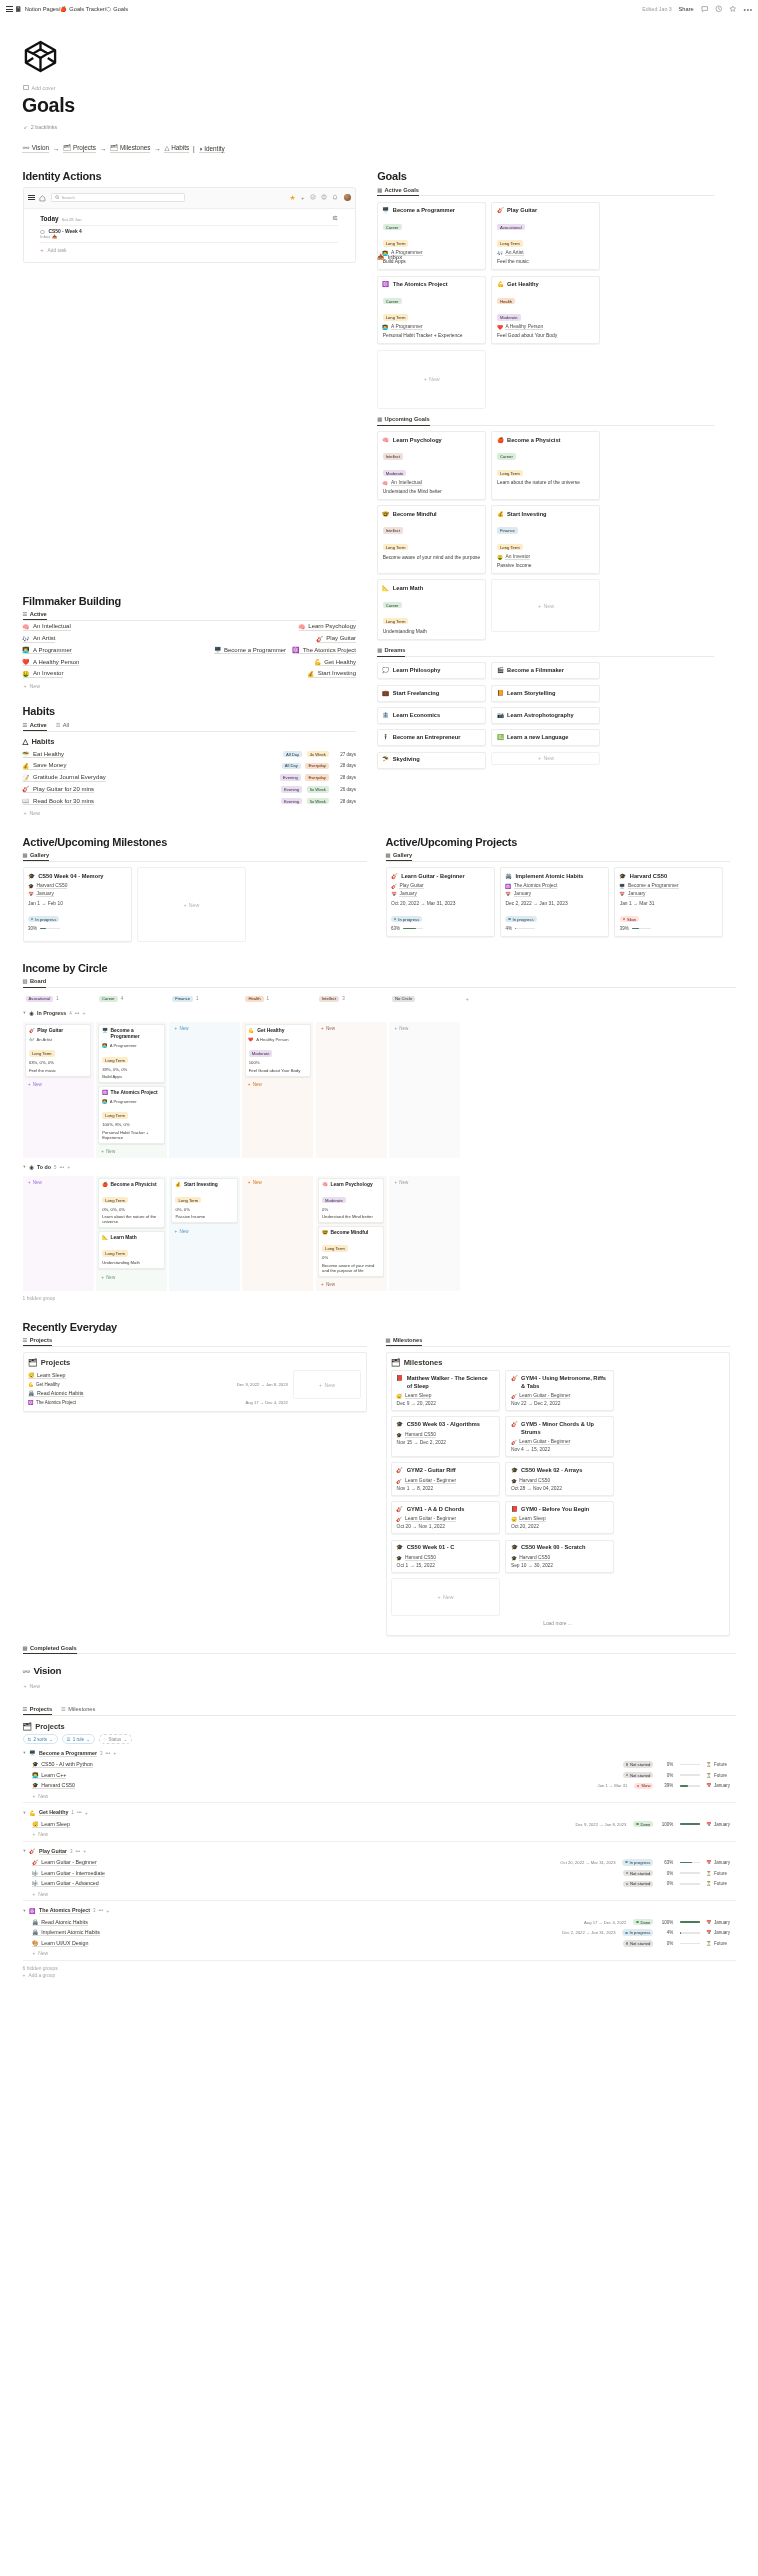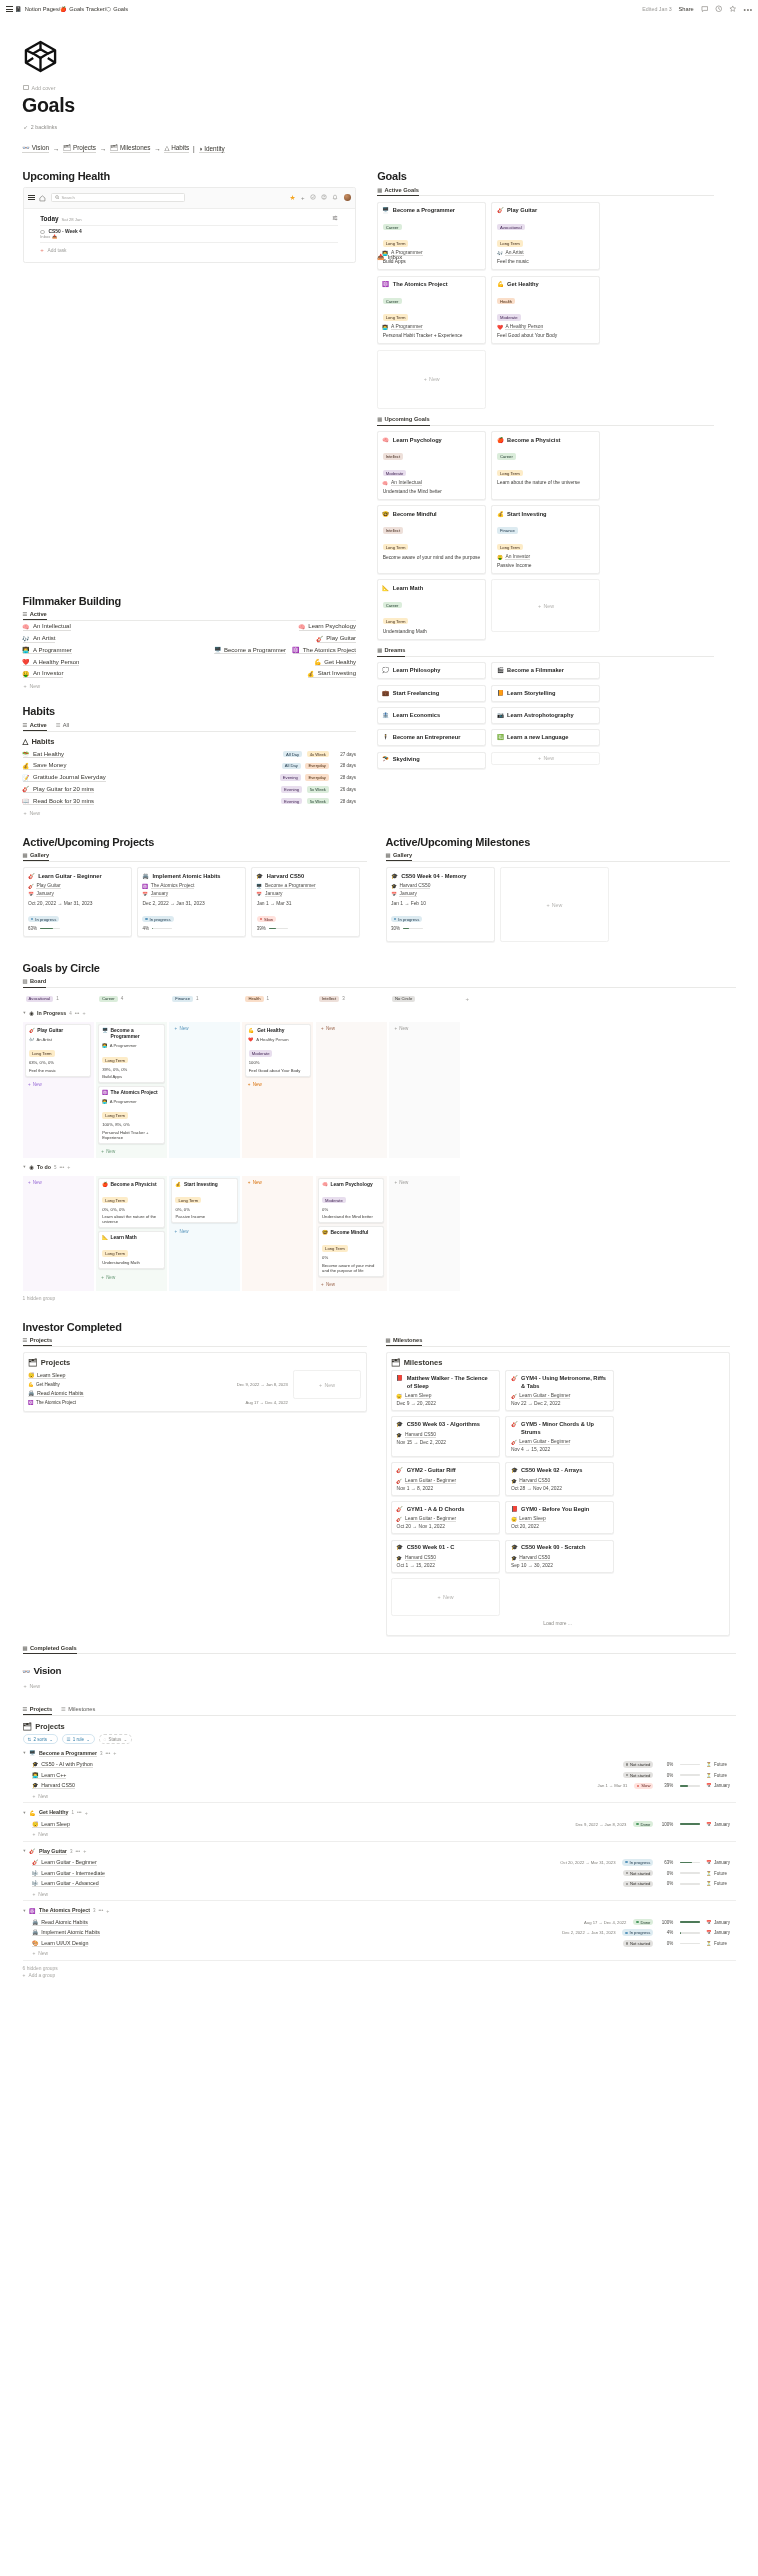--- a/index.html
+++ b/index.html
@@ -256,21 +256,21 @@
       <span class="arrow">→</span>
       <span class="lnk"><span>🗂</span> Milestones</span>
       <span class="arrow">→</span>
       <span class="lnk"><span>△</span> Habits</span>
       <span class="arrow">|</span>
       <span class="lnk"><span>◑</span> Identity</span>
     </div>
 
   <div class="cols">
     <div class="col colL">
-      <h2 class="sec">Upcoming Health</h2>
+      <h2 class="sec">Identity Actions</h2>
       <div class="todoist">
         <div class="tdhead">
           <span class="hamburger">
               <i></i>
               <i></i>
               <i></i>
             </span>
           <span>
             <svg width="6.8" height="6.8" viewBox="0 0 16 16" fill="none" stroke="#6d6c69" stroke-width="1.4">
                 <path d="M2 7l6-5 6 5v7H2z"></path>
@@ -669,20 +669,57 @@
         <span>+</span>
         <span>New</span>
       </div>
     </div>
     <div class="col colR"></div>
   </div>
 
   <div class="full">
     <div class="fullcols">
       <div class="half">
+        <h2 class="sec">Active/Upcoming Milestones</h2>
+        <div class="dbtabs">
+          <div class="dbtab active">
+            <span class="tabic">▦</span>
+            <span>Gallery</span>
+          </div>
+        </div>
+        <div class="gal" id="mile-cards">
+            <div class="card">
+              <div class="cardtitle">
+                <span class="e">🎓</span>
+                <span>CS50 Week 04 - Memory</span>
+              </div>
+              <div class="cardline">
+                <span>🎓</span>
+                <span style="border-bottom:0.5px solid #dedddb;">Harvard CS50</span>
+              </div>
+              <div class="cardline">
+                <span>📅</span>
+                <span style="border-bottom:0.5px solid #dedddb;">January</span>
+              </div>
+              <div class="cardline" style="margin-top:3.8px;">Jan 1 → Feb 10</div>
+              <div style="margin-top:3px;"><span class="status s-inprogress"><span class="dot"></span>In progress</span></div>
+              <div class="pctrow">
+                <span>30%</span>
+                <span class="progbar">
+                  <i style="width:5.9px"></i>
+                </span>
+              </div>
+            </div>
+            <div class="newcard" style="height: 75px;">
+              <span>+</span>
+              <span>New</span>
+            </div>
+          </div>
+      </div>
+      <div class="half">
         <h2 class="sec">Active/Upcoming Projects</h2>
         <div class="dbtabs">
           <div class="dbtab active">
             <span class="tabic">▦</span>
             <span>Gallery</span>
           </div>
         </div>
         <div class="gal" id="proj-cards">
             <div class="card">
               <div class="cardtitle">
@@ -745,62 +782,25 @@
               <div style="margin-top:3px;"><span class="status s-slow"><span class="dot"></span>Slow</span></div>
               <div class="pctrow">
                 <span>39%</span>
                 <span class="progbar">
                   <i style="width:7.7px"></i>
                 </span>
               </div>
             </div>
           </div>
       </div>
-      <div class="half">
-        <h2 class="sec">Active/Upcoming Milestones</h2>
-        <div class="dbtabs">
-          <div class="dbtab active">
-            <span class="tabic">▦</span>
-            <span>Gallery</span>
-          </div>
-        </div>
-        <div class="gal" id="mile-cards">
-            <div class="card">
-              <div class="cardtitle">
-                <span class="e">🎓</span>
-                <span>CS50 Week 04 - Memory</span>
-              </div>
-              <div class="cardline">
-                <span>🎓</span>
-                <span style="border-bottom:0.5px solid #dedddb;">Harvard CS50</span>
-              </div>
-              <div class="cardline">
-                <span>📅</span>
-                <span style="border-bottom:0.5px solid #dedddb;">January</span>
-              </div>
-              <div class="cardline" style="margin-top:3.8px;">Jan 1 → Feb 10</div>
-              <div style="margin-top:3px;"><span class="status s-inprogress"><span class="dot"></span>In progress</span></div>
-              <div class="pctrow">
-                <span>30%</span>
-                <span class="progbar">
-                  <i style="width:5.9px"></i>
-                </span>
-              </div>
-            </div>
-            <div class="newcard" style="height: 75px;">
-              <span>+</span>
-              <span>New</span>
-            </div>
-          </div>
-      </div>
     </div>
   </div>
 
   <div class="full">
-    <h2 class="sec">Goals by Circle</h2>
+    <h2 class="sec">Income by Circle</h2>
     <div class="dbtabs">
       <div class="dbtab active">
         <span class="tabic">▥</span>
         <span>Board</span>
       </div>
     </div>
     <div id="board-root">
         <div class="board">
           <div class="bcol" style="width: 71px;">
             <div class="bhead">
@@ -1038,21 +1038,21 @@
                 <span>New</span>
               </div>
             </div>
           </div>
         </div>
       </div>
     <div class="hidden-groups">1 hidden group</div>
   </div>
 
   <div class="full">
-    <h2 class="sec">Investor Completed</h2>
+    <h2 class="sec">Recently Everyday</h2>
     <div class="fullcols">
       <div class="half">
         <div class="dbtabs">
           <div class="dbtab active">
             <span class="tabic">☰</span>
             <span>Projects</span>
           </div>
         </div>
         <div class="listbox">
           <div class="listtitle">

